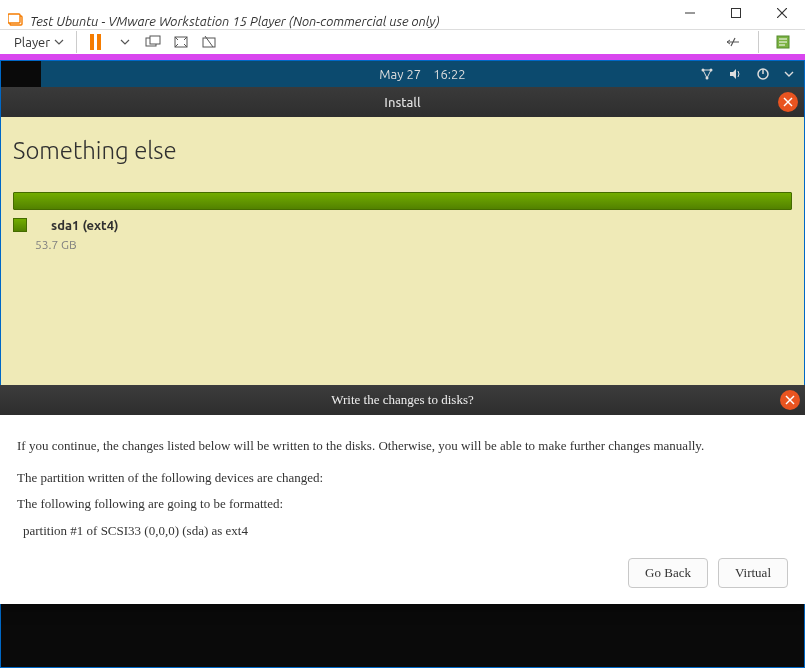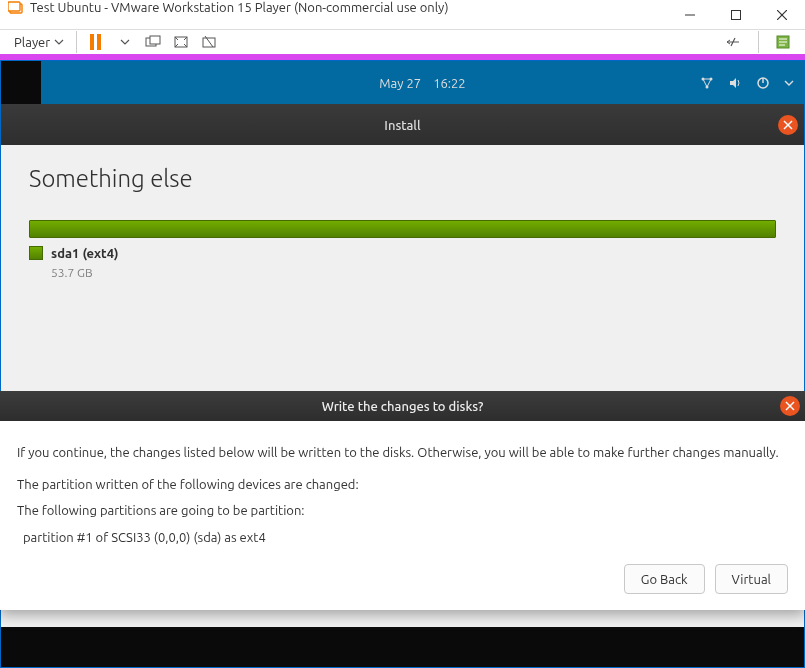--- a/index.html
+++ b/index.html
@@ -1,65 +1,65 @@
 <!DOCTYPE html>
 <html><head>
 <meta charset="utf-8">
 <style>
   * { box-sizing: border-box; margin: 0; padding: 0; }
   body { font-family: "Segoe UI", Ubuntu, sans-serif; font-size: 13px; background: #fff; width: 805px; height: 668px; overflow: hidden; }
   
   
-  .win-titlebar { height: 30px; background: #fff; display: flex; align-items: flex-start; padding: 0 0 9px 8px; border-bottom: 1px solid #ddd; }
+  .win-titlebar { height: 30px; background: #fff; display: flex; align-items: flex-end; padding: 0 0 1px 8px; border-bottom: 1px solid #ddd; font-style: italic; }
   .win-icon { width: 16px; height: 16px; margin-right: 6px; }
   .win-title { flex: 1; color: #333; }
   .win-controls { display: flex; }
   .win-btn { width: 46px; height: 30px; display: flex; align-items: center; justify-content: center; cursor: pointer; }
   
   
   .vm-toolbar { height: 30px; background: #fff; display: flex; align-items: center; padding: 0 8px; border-bottom: 6px solid #d946ef; }
   .vm-player { display: flex; align-items: center; padding: 2px 6px; cursor: pointer; color: #333; }
   .vm-sep { width: 1px; height: 22px; background: #ccc; margin: 0 6px; }
   .vm-pause { display: flex; align-items: center; }
   .vm-pause-bars { display: flex; gap: 3px; margin-right: 4px; }
   .vm-pause-bar { width: 4px; height: 16px; background: #f57c00; }
   .vm-icon-btn { width: 28px; height: 24px; display: flex; align-items: center; justify-content: center; cursor: pointer; color: #555; }
   .vm-right { margin-left: auto; display: flex; align-items: center; gap: 4px; }
   
   
   .vm-area { height: 608px; background: #0a0a0a; border: 1px solid #0068c6; position: relative; }
   
   
-  .ubuntu-topbar { height: 43px; background: #0369a1; color: #ddd; display: flex; align-items: center; justify-content: center; position: relative; font-size: 13px; margin-left: 40px; }
+  .ubuntu-topbar { height: 26px; background: #0c4a6e; color: #ddd; display: flex; align-items: center; justify-content: center; position: relative; font-size: 13px; margin-left: 40px; }
   .ubuntu-datetime { display: flex; gap: 12px; }
   .ubuntu-indicators { position: absolute; right: 10px; display: flex; gap: 14px; align-items: center; }
   
   
-  .install-header { height: 41px; background: linear-gradient(#3a3a3a, #2e2e2e); color: #ddd; display: flex; align-items: center; justify-content: center; position: relative; font-weight: 500; }
+  .install-header { height: 30px; background: linear-gradient(#3a3a3a, #2e2e2e); color: #ddd; display: flex; align-items: center; justify-content: center; position: relative; font-weight: 500; }
   .install-close { position: absolute; right: 6px; width: 20px; height: 20px; border-radius: 50%; background: #e95420; display: flex; align-items: center; justify-content: center; cursor: pointer; }
   
   
-  .install-body { background: #ffffff; height: 482px; padding: 20px 28px; position: relative; color: #3b3b3b; }
+  .install-body { background: #fef9c3; height: 482px; padding: 20px 12px; position: relative; color: #3b3b3b; }
   .install-title { font-size: 24px; font-weight: 300; color: #333; margin-bottom: 28px; }
   
   .partition-bar { height: 18px; background: linear-gradient(#7ab800, #588a00); border: 1px solid #4a7200; border-radius: 1px; }
-  .partition-info { display: flex; align-items: center; gap: 8px; margin-top: 8px; }
+  .partition-info { display: flex; align-items: center; gap: 24px; margin-top: 8px; }
   .partition-swatch { width: 14px; height: 14px; background: linear-gradient(#7ab800,#588a00); border: 1px solid #4a7200; }
   .partition-label { font-weight: bold; color: #333; }
   .partition-size { color: #888; font-size: 12px; margin-left: 22px; margin-top: 6px; }
   
   .disk-select { margin-top: 180px; height: 36px; border: 1px solid #c3c3c3; border-radius: 4px; background: #fbfbfb; display: flex; align-items: center; padding: 0 12px; color: #555; cursor: pointer; }
   .disk-select .chev { margin-left: auto; }
   
   .bottom-buttons { display: flex; justify-content: flex-end; gap: 10px; margin-top: 20px; }
   .btn { min-width: 94px; height: 34px; border: 1px solid #c3c3c3; border-radius: 4px; background: #fbfbfb; display: flex; align-items: center; justify-content: center; cursor: pointer; color: #333; font-size: 13px; }
   .btn.disabled { color: #aaa; cursor: default; }
   
   
-  .modal-overlay { position: absolute; left: -2px; right: -2px; top: 246px; }
+  .modal-overlay { position: absolute; left: -2px; right: -2px; top: 268px; font-family: Liberation Serif, serif; }
   .modal-header { height: 30px; background: linear-gradient(#3c3c3c,#2d2d2d); color: #eee; display: flex; align-items: center; justify-content: center; font-weight: 500; position: relative; }
   .modal-close { position: absolute; right: 6px; width: 20px; height: 20px; border-radius: 50%; background: #e95420; display: flex; align-items: center; justify-content: center; cursor: pointer; }
   .modal-body { background: #fff; padding: 14px 18px 16px; color: #333; box-shadow: 0 4px 14px rgba(0,0,0,0.35); }
   .modal-body p { margin-bottom: 14px; line-height: 1.4; margin-top: 8px; }
   .modal-body .indent { margin-left: 6px; }
   .modal-actions { display: flex; justify-content: flex-end; gap: 10px; margin-top: 8px; }
   .mbtn { height: 30px; padding: 0 16px; border: 1px solid #c8c8c8; border-radius: 4px; background: #fbfbfb; display: flex; align-items: center; cursor: pointer; color: #333; }
   
   .dim-overlay { position: absolute; inset: 0; background: rgba(0,0,0,0.06); pointer-events: none; }
   
@@ -237,21 +237,21 @@
         <div class="modal-close">
           <svg width="10" height="10">
               <line x1="1" y1="1" x2="9" y2="9" stroke="#fff" stroke-width="1.5"></line>
               <line x1="9" y1="1" x2="1" y2="9" stroke="#fff" stroke-width="1.5"></line>
             </svg>
         </div>
       </div>
       <div class="modal-body">
         <p>If you continue, the changes listed below will be written to the disks. Otherwise, you will be able to make further changes manually.</p>
         <p style="margin-bottom:2px">The partition written of the following devices are changed:</p>
-        <p style="margin-bottom:2px">The following partitions are going to be partition:</p>
+        <p style="margin-bottom:2px">The following following are going to be formatted:</p>
         <p class="indent" style="margin-bottom:18px">partition #1 of SCSI33 (0,0,0) (sda) as ext4</p>
         <div class="modal-actions">
           <div class="mbtn">
               <span>Go Back</span>
             </div>
           <div class="mbtn">
               <span>Virtual</span>
             </div>
         </div>
       </div>

